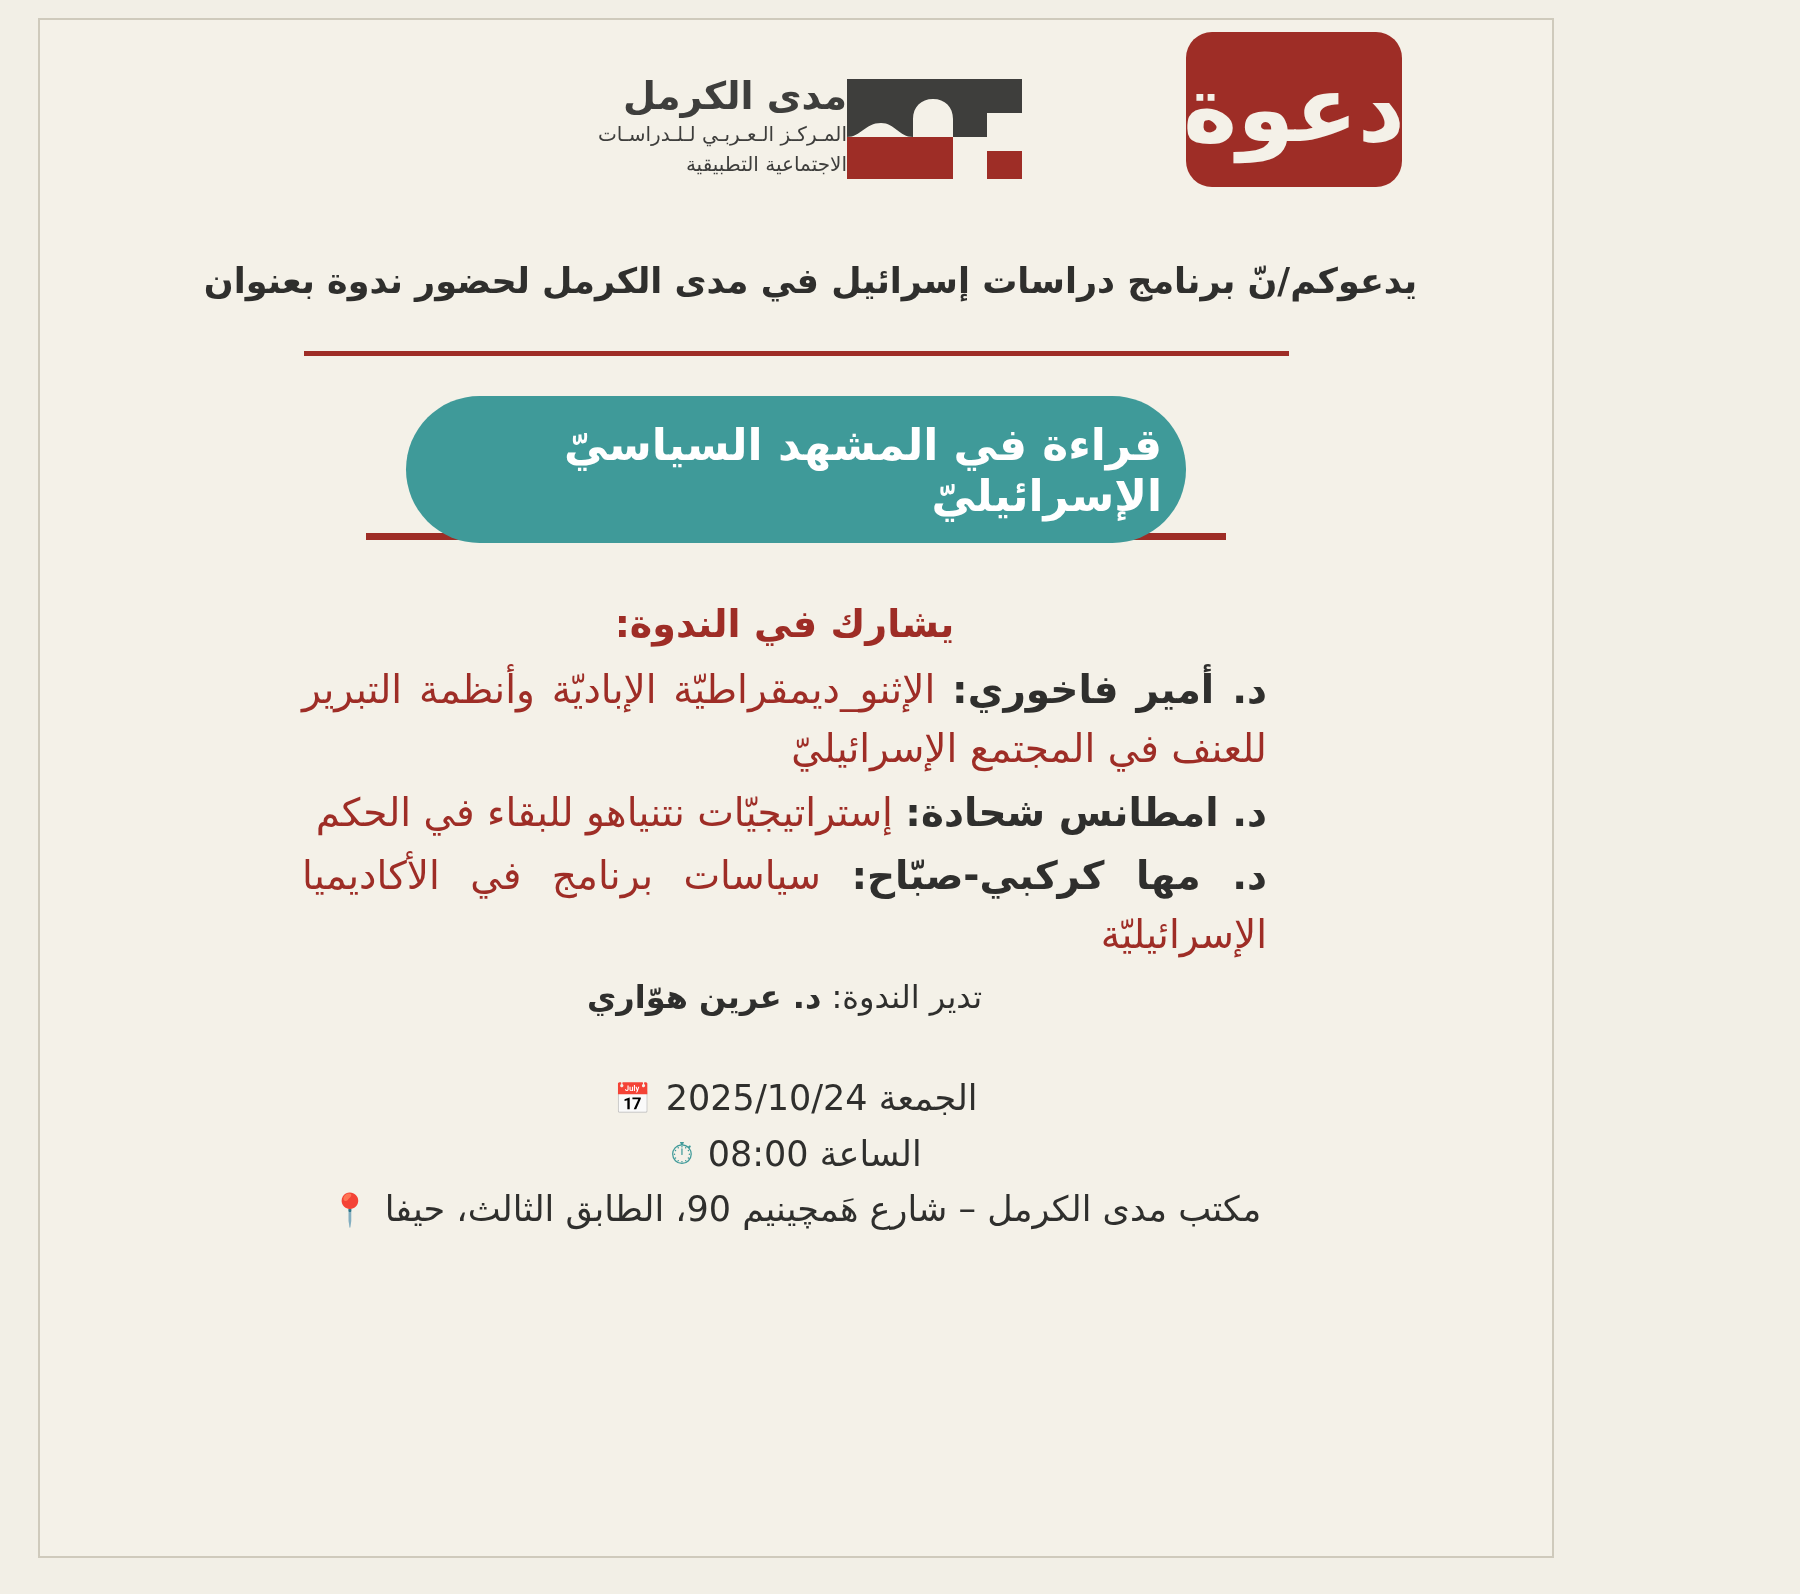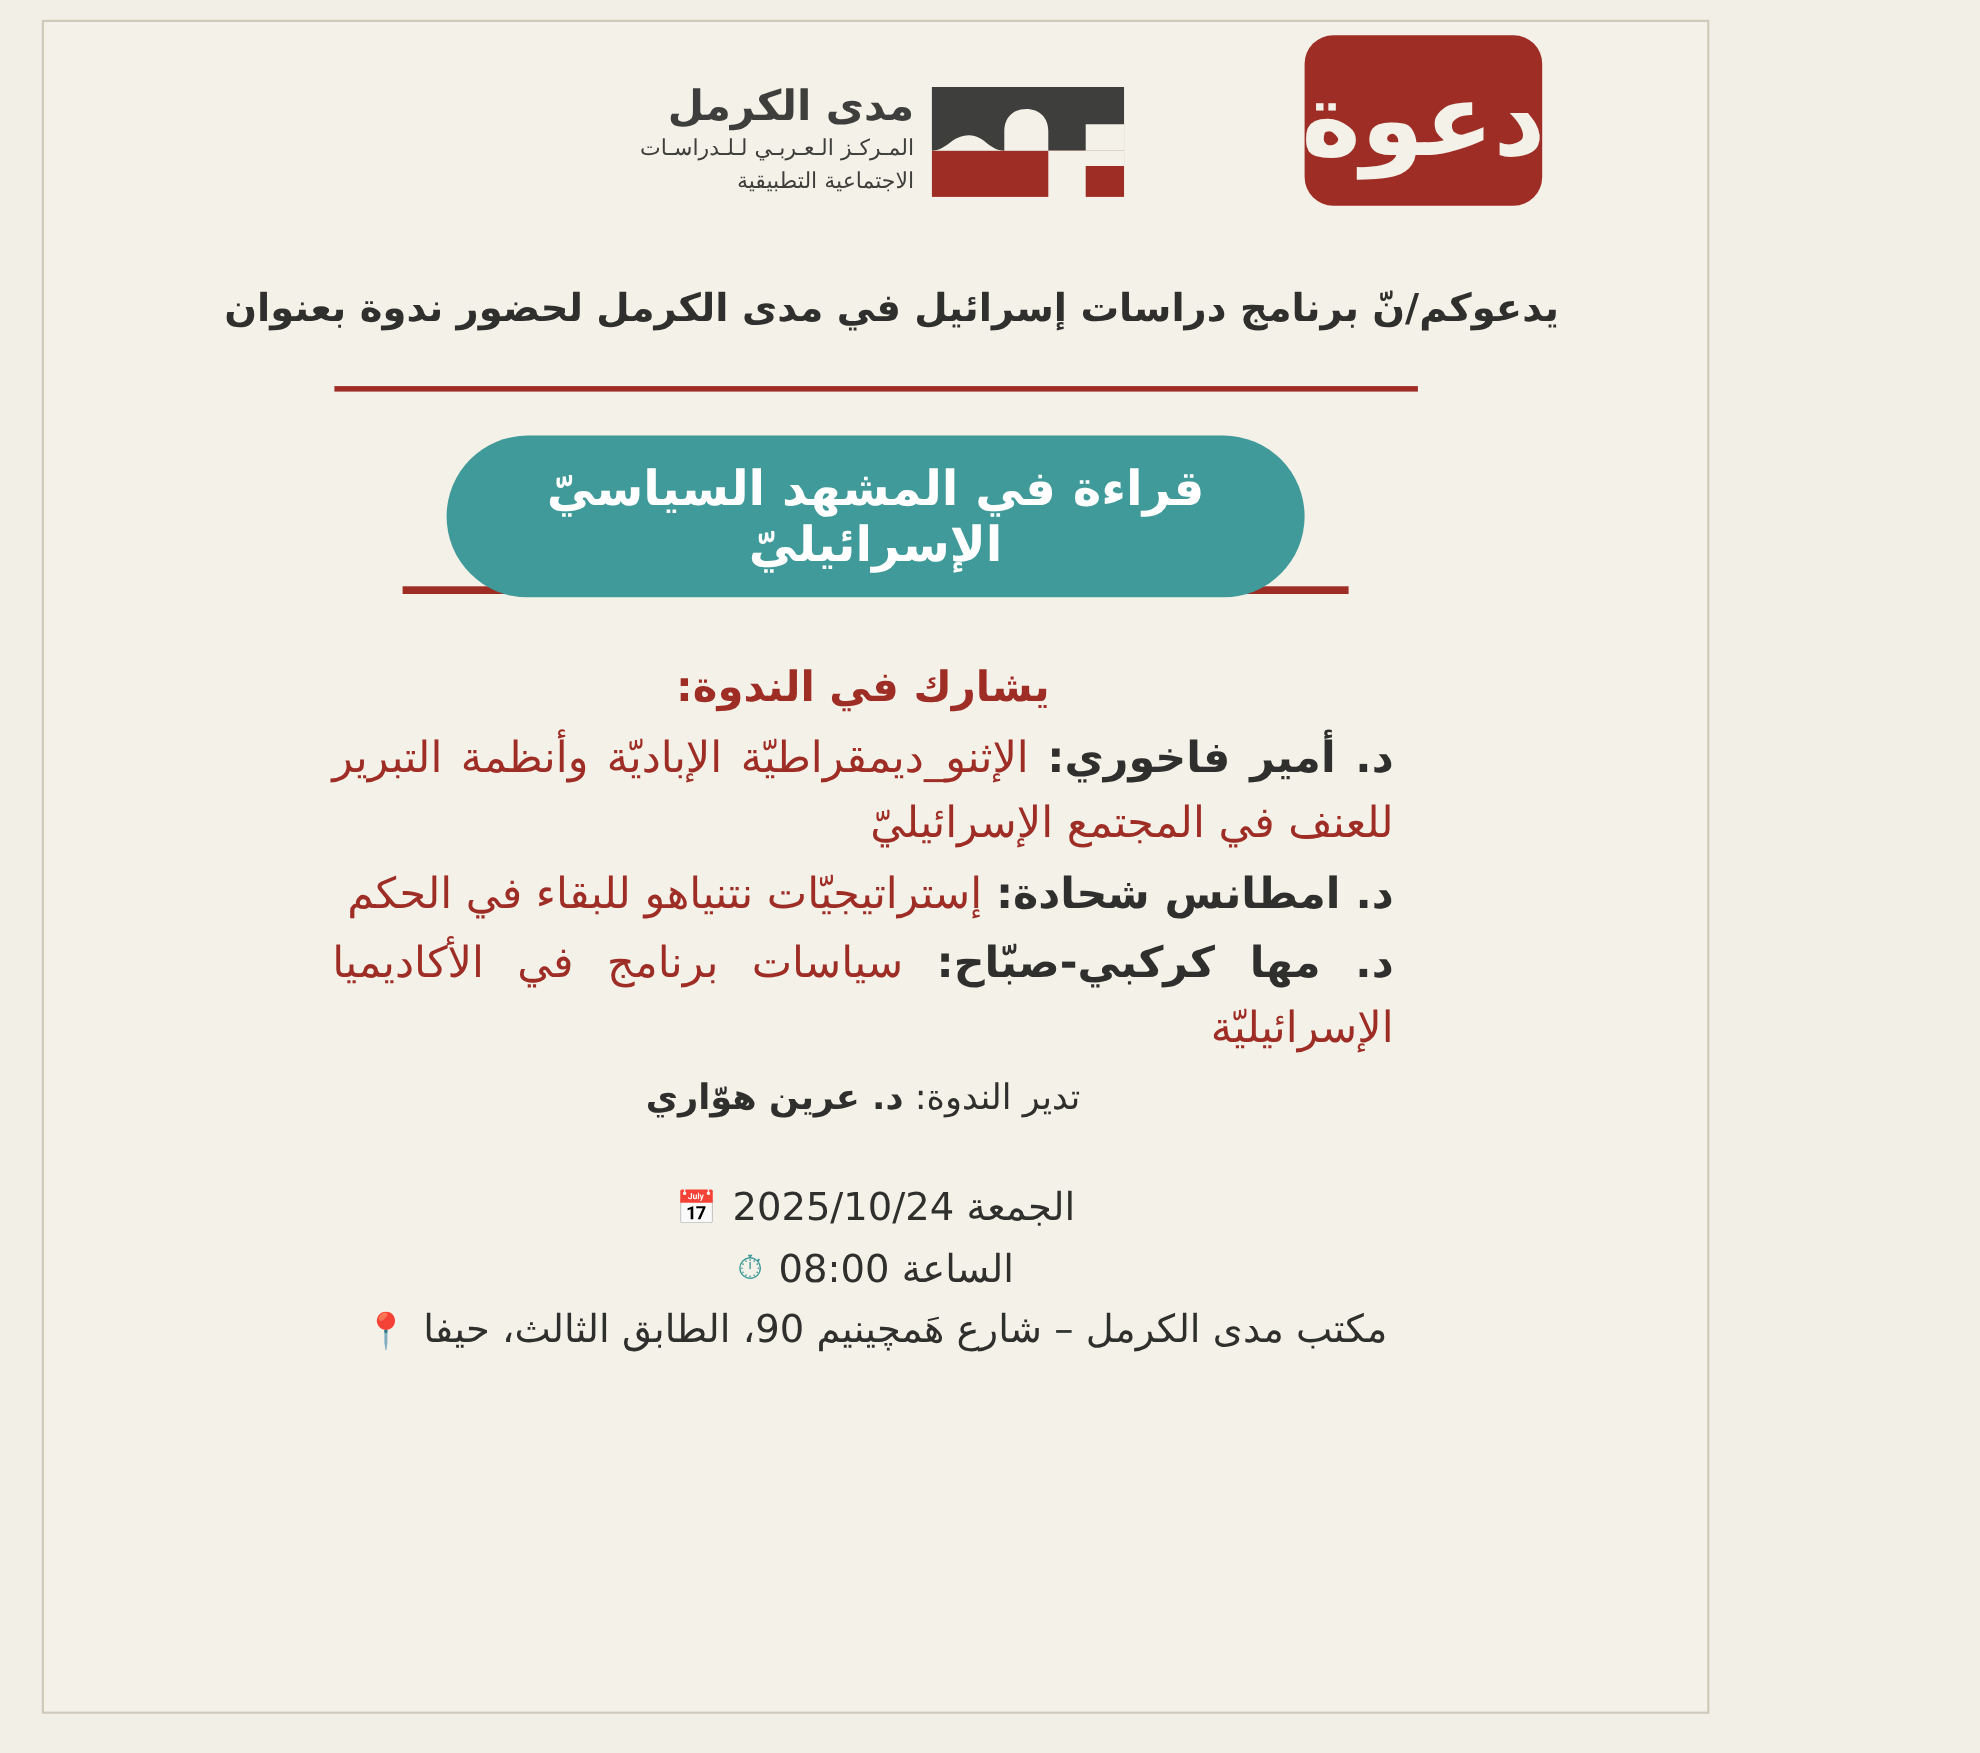--- a/index.html
+++ b/index.html
@@ -48,21 +48,20 @@
     letter-spacing: -2px;
   }
 
   .brand {
     position: absolute;
     right: 530px;
     top: 55px;
     display: flex;
     flex-direction: row;
     align-items: flex-start;
-    gap: 16px;
   }
   .brand-text {
     text-align: right;
     direction: rtl;
   }
   .brand-name {
     font-size: 38px;
     font-weight: bold;
     color: #3e3e3c;
     line-height: 1.15;
@@ -110,21 +109,21 @@
     width: 780px;
     height: 147px;
     background: #3f9a99;
     border-radius: 74px;
     display: flex;
     align-items: center;
     justify-content: center;
     color: #ffffff;
     font-size: 44px;
     font-weight: bold;
-    text-align: center;
+    text-align: right;
     padding: 0 24px;
     box-sizing: border-box;
   }
   .rule-bottom {
     width: 860px;
     height: 7px;
     background: #9e2d26;
     margin: -10px auto 0 auto;
   }
 

